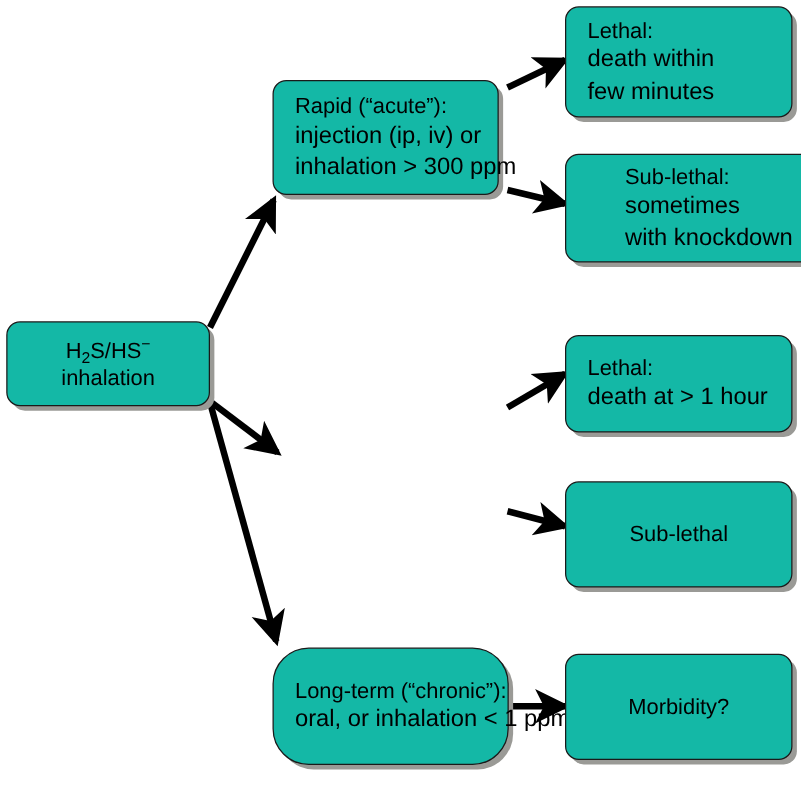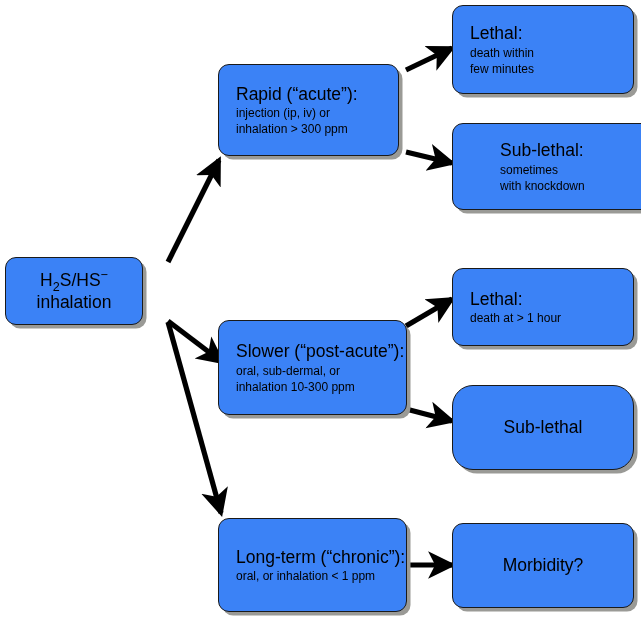--- a/index.html
+++ b/index.html
@@ -19,40 +19,40 @@
     position: absolute;
     left: 0;
     top: 0;
     width: 641px;
     height: 630px;
     pointer-events: none;
   }
   .node {
     position: absolute;
     box-sizing: border-box;
-    background: #3b82f6;
+    background: #14b8a6;
     border: 1.6px solid #1a1a1a;
     border-radius: 11px;
     box-shadow: 4px 4px 0 -0.5px #9a9a96;
     display: flex;
     flex-direction: column;
     justify-content: center;
     z-index: 3;
   }
   .node .lines {
     display: block;
   }
   .title-line {
     font-size: 17.5px;
     color: #000;
     line-height: 1.28;
     white-space: nowrap;
   }
   .sub-line {
-    font-size: 12px;
+    font-size: 19px;
     color: #000;
     line-height: 1.34;
     white-space: nowrap;
   }
   .align-center .lines { text-align: center; }
   .align-left  .lines { text-align: left; }
   .pad-l { padding-left: 17px; }
   .pad-c { padding: 0 8px; }
   .sup {
     font-size: 0.72em;
@@ -87,21 +87,21 @@
 
     <line x1="406" y1="152" x2="452" y2="163" stroke="#000" stroke-width="5.2" marker-end="url(#ah)"></line>
 
     <line x1="406" y1="326" x2="452" y2="299" stroke="#000" stroke-width="5.2" marker-end="url(#ah)"></line>
 
     <line x1="406" y1="409" x2="452" y2="421" stroke="#000" stroke-width="5.2" marker-end="url(#ah)"></line>
 
     <line x1="409" y1="565" x2="452" y2="565" stroke="#000" stroke-width="5.2" marker-end="url(#ah)"></line>
   </svg>
 
-  <div class="node align-center" style="left:5px; top:257px; width:138px; height:68px;">
+  <div class="node align-center" style="left:5px; top:257px; width:163px; height:68px;">
     <div class="lines pad-c">
       <div class="title-line">
         H<span class="sub">2</span>S/HS<span class="sup">−</span>
       </div>
       <div class="title-line">inhalation</div>
     </div>
   </div>
 
   <div class="node align-left" style="left:218px; top:64px; width:181px; height:92px;">
     <div class="lines pad-l">
@@ -120,42 +120,35 @@
   </div>
 
   <div class="node align-left" style="left:452px; top:123px; width:219px; height:87px;padding-left:30px;">
     <div class="lines pad-l">
       <div class="title-line">Sub-lethal:</div>
       <div class="sub-line">sometimes</div>
       <div class="sub-line">with knockdown</div>
     </div>
   </div>
 
-  <div class="node align-left" style="left:218px; top:320px; width:189px; height:95px;">
-    <div class="lines pad-l">
-      <div class="title-line">Slower (“post-acute”):</div>
-      <div class="sub-line">oral, sub-dermal, or</div>
-      <div class="sub-line">inhalation 10-300 ppm</div>
-    </div>
-  </div>
 
   <div class="node align-left" style="left:452px; top:268px; width:182px; height:78px;">
     <div class="lines pad-l">
       <div class="title-line">Lethal:</div>
       <div class="sub-line">death at &gt; 1 hour</div>
     </div>
   </div>
 
-  <div class="node align-center" style="left:452px; top:385px; width:182px; height:85px;border-radius:21px;">
+  <div class="node align-center" style="left:452px; top:385px; width:182px; height:85px;">
     <div class="lines pad-c">
       <div class="title-line">Sub-lethal</div>
     </div>
   </div>
 
-  <div class="node align-left" style="left:218px; top:518px; width:189px; height:94px;">
+  <div class="node align-left" style="left:218px; top:518px; width:189px; height:94px;border-radius:29px;">
     <div class="lines pad-l">
       <div class="title-line">Long-term (“chronic”):</div>
       <div class="sub-line">oral, or inhalation &lt; 1 ppm</div>
     </div>
   </div>
 
   <div class="node align-center" style="left:452px; top:523px; width:182px; height:85px;">
     <div class="lines pad-c">
       <div class="title-line">Morbidity?</div>
     </div>

